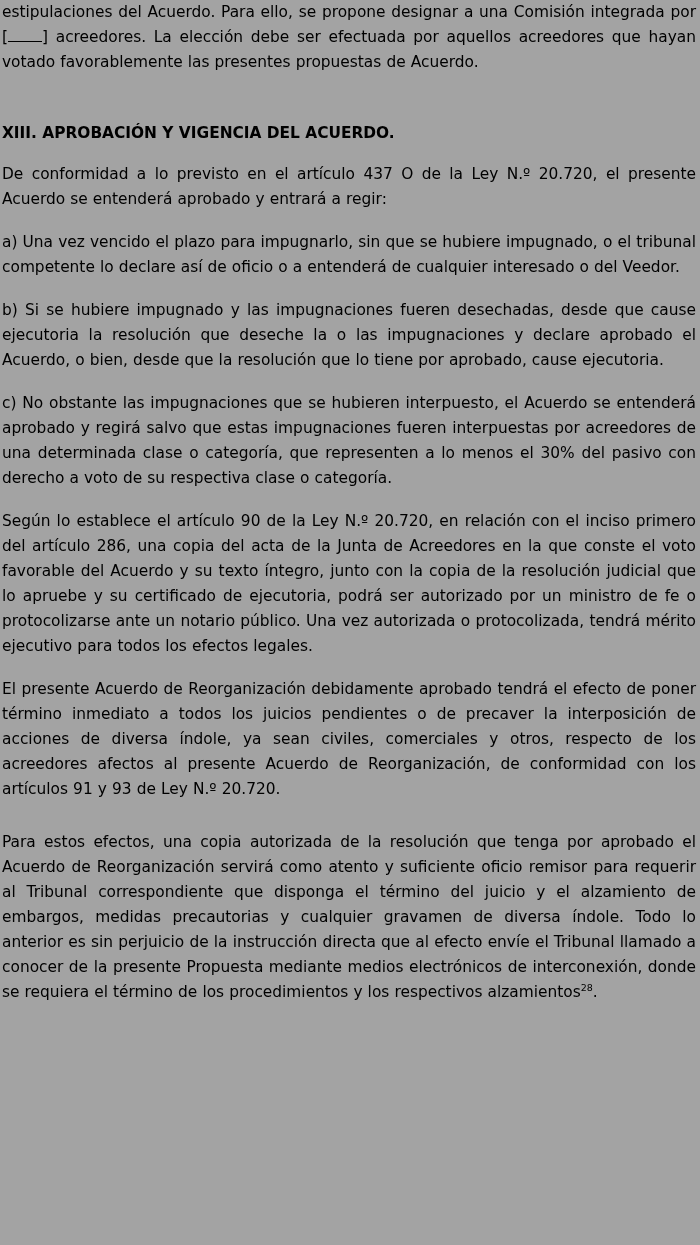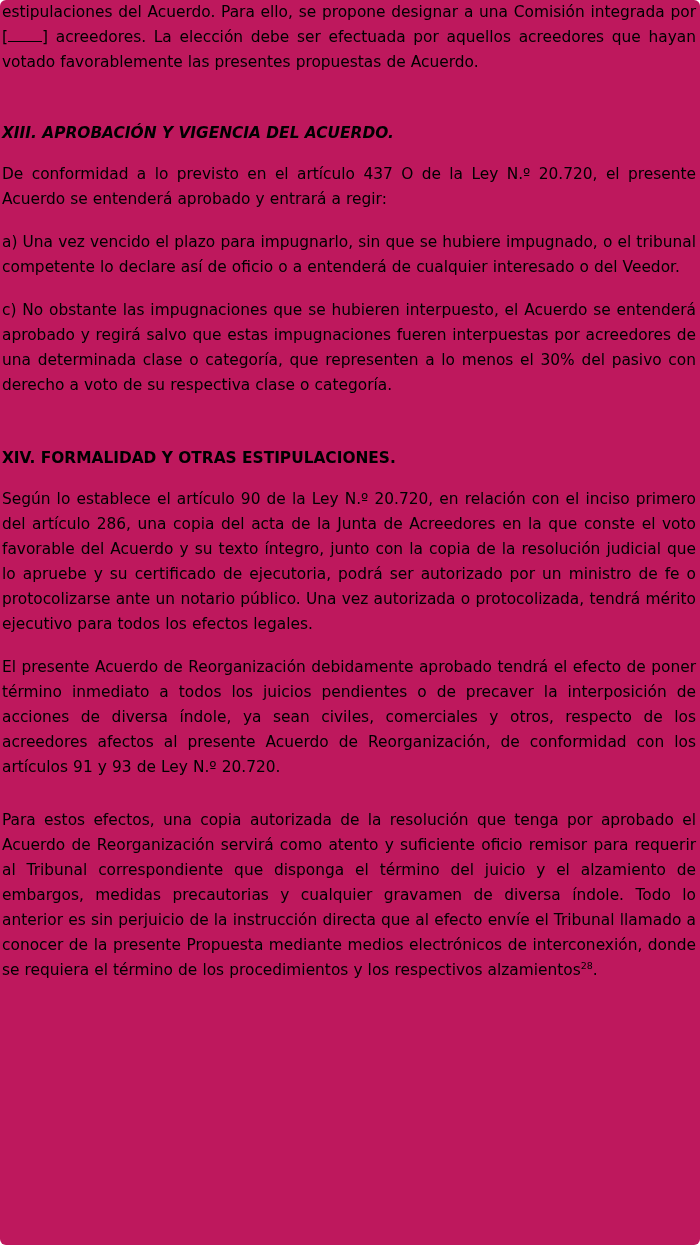--- a/index.html
+++ b/index.html
@@ -9,45 +9,43 @@
   }
   body {
     font-family: "DejaVu Sans", sans-serif;
     color: #000000;
   }
   .page {
     width: 700px;
     min-height: 1245px;
     box-sizing: border-box;
     padding: 0 4px 0 2px;
-    background: #be185d;
+    background: #a3a3a3;
     position: relative;
     overflow: hidden;
-    border-radius: 6px;
   }
   .para {
     font-size: 15.4px;
     line-height: 25px;
     text-align: justify;
     margin: 0 0 18px 0;
     word-spacing: 0.2px;
   }
   .para.first {
     margin-top: 0;
   }
   .heading {
     font-size: 15.4px;
     line-height: 25px;
     font-weight: bold;
     margin: 0 0 16px 0;
     text-align: left;
   }
   .heading.h-xiii {
     margin-top: 46px;
-    font-style: italic;
   }
   .heading.h-xiv {
     margin-top: 48px;
   }
   .spacer-sm { height: 10px; }
   .blank-line {
     display: inline-block;
     border-bottom: 1px solid #000;
     vertical-align: baseline;
   }
@@ -71,24 +69,24 @@
     <span>estipulaciones del Acuerdo. Para ello, se propone designar a una Comisión integrada por [</span><span class="blank-line blank-short"></span><span>] acreedores. La elección debe ser efectuada por aquellos acreedores que hayan votado favorablemente las presentes propuestas de Acuerdo.</span>
   </p>
 
 
   <h2 class="heading h-xiii">XIII. APROBACIÓN Y VIGENCIA DEL ACUERDO.</h2>
 
   <p class="para">De conformidad a lo previsto en el artículo 437 O de la Ley N.º 20.720, el presente Acuerdo se entenderá aprobado y entrará a regir:</p>
 
   <p class="para">a) Una vez vencido el plazo para impugnarlo, sin que se hubiere impugnado, o el tribunal competente lo declare así de oficio o a entenderá de cualquier interesado o del Veedor.</p>
 
+  <p class="para">b) Si se hubiere impugnado y las impugnaciones fueren desechadas, desde que cause ejecutoria la resolución que deseche la o las impugnaciones y declare aprobado el Acuerdo, o bien, desde que la resolución que lo tiene por aprobado, cause ejecutoria.</p>
 
   <p class="para">c) No obstante las impugnaciones que se hubieren interpuesto, el Acuerdo se entenderá aprobado y regirá salvo que estas impugnaciones fueren interpuestas por acreedores de una determinada clase o categoría, que representen a lo menos el 30% del pasivo con derecho a voto de su respectiva clase o categoría.</p>
 
-  <h2 class="heading h-xiv">XIV. FORMALIDAD Y OTRAS ESTIPULACIONES.</h2>
 
   <p class="para">Según lo establece el artículo 90 de la Ley N.º 20.720, en relación con el inciso primero del artículo 286, una copia del acta de la Junta de Acreedores en la que conste el voto favorable del Acuerdo y su texto íntegro, junto con la copia de la resolución judicial que lo apruebe y su certificado de ejecutoria, podrá ser autorizado por un ministro de fe o protocolizarse ante un notario público. Una vez autorizada o protocolizada, tendrá mérito ejecutivo para todos los efectos legales.</p>
 
   <p class="para">El presente Acuerdo de Reorganización debidamente aprobado tendrá el efecto de poner término inmediato a todos los juicios pendientes o de precaver la interposición de acciones de diversa índole, ya sean civiles, comerciales y otros, respecto de los acreedores afectos al presente Acuerdo de Reorganización, de conformidad con los artículos 91 y 93 de Ley N.º 20.720.</p>
 
   <div class="spacer-sm"></div>
 
   <p class="para last-para">
     <span>Para estos efectos, una copia autorizada de la resolución que tenga por aprobado el Acuerdo de Reorganización servirá como atento y suficiente oficio remisor para requerir al Tribunal correspondiente que disponga el término del juicio y el alzamiento de embargos, medidas precautorias y cualquier gravamen de diversa índole. Todo lo anterior es sin perjuicio de la instrucción directa que al efecto envíe el Tribunal llamado a conocer de la presente Propuesta mediante medios electrónicos de interconexión, donde se requiera el término de los procedimientos y los respectivos alzamientos</span><sup>28</sup><span>.</span>
   </p>

